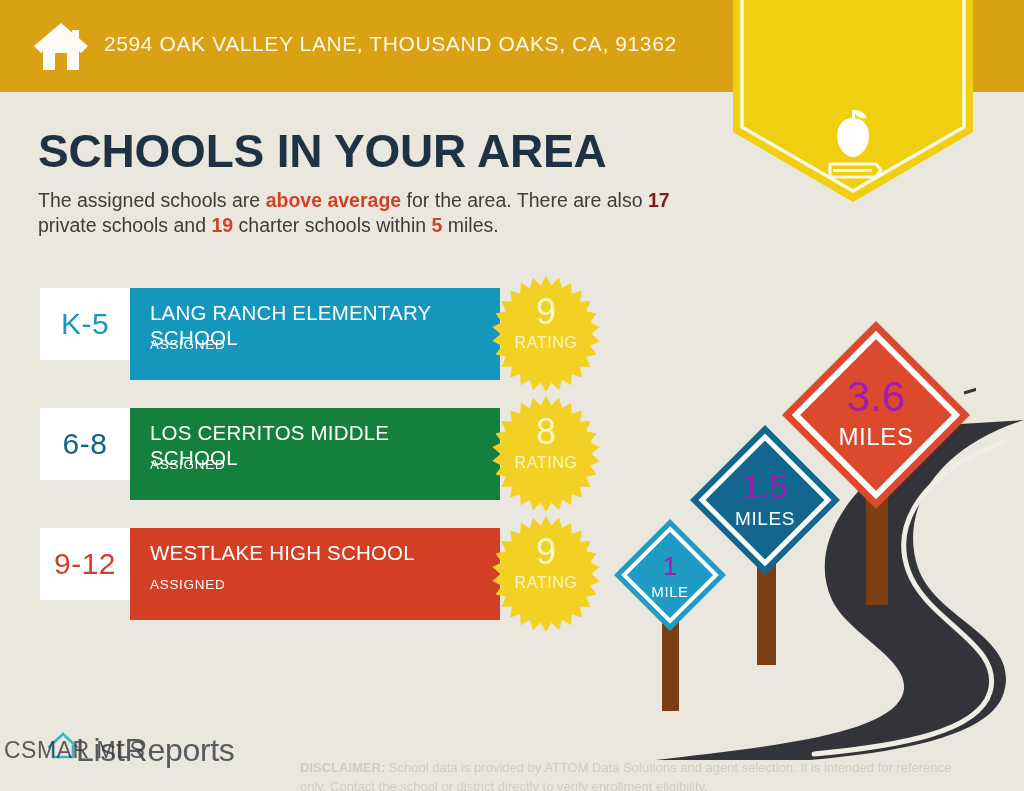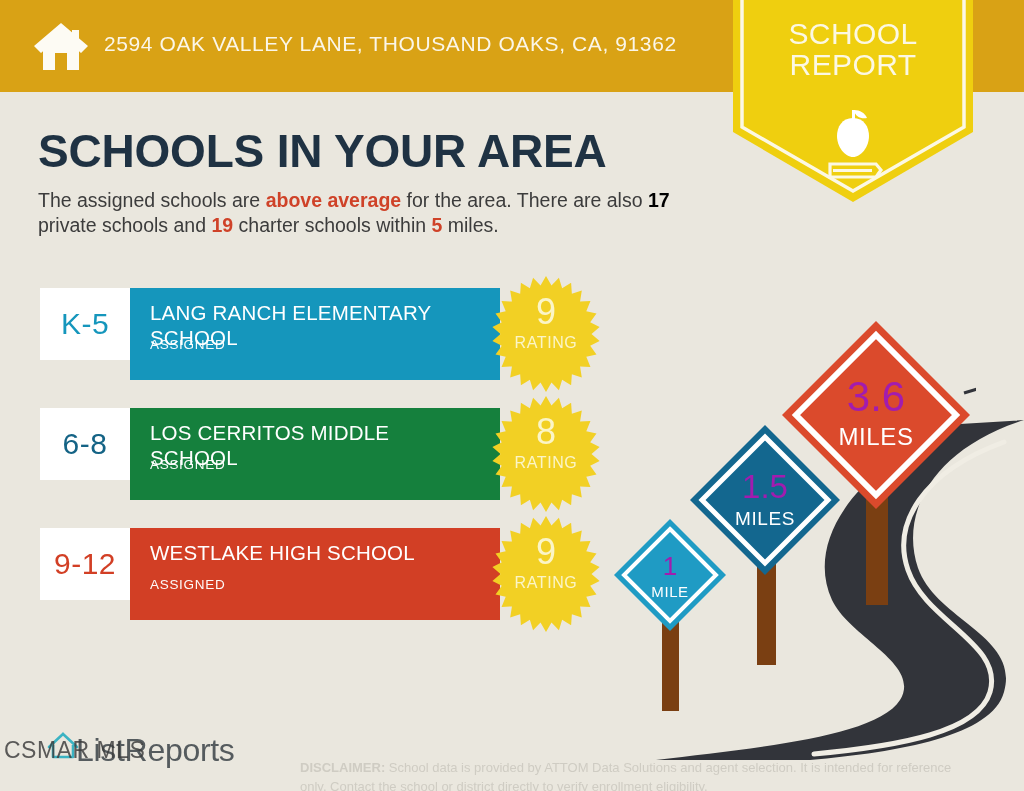--- a/index.html
+++ b/index.html
@@ -125,30 +125,26 @@
         <path d="M120 126 c-11 0 -16 9 -16 18 c0 11 8 21 16 21 c8 0 16 -10 16 -21 c0 -9 -5 -18 -16 -18 z" fill="#FFFFFF"></path>
         <path d="M121 118 c6 0 11 3 13 8 c-6 1 -12 -1 -13 -8 z" fill="#FFFFFF"></path>
         <rect x="119" y="118" width="3" height="9" fill="#FFFFFF"></rect>
       </g>
 
       <g fill="none" stroke="#FCF8E3" stroke-width="3.2">
         <path d="M97 172 L143 172 L148 178 L143 185 L97 185 Z"></path>
         <path d="M100 178.5 L139 178.5"></path>
       </g>
     </svg>
-    <div class="banner-label">
-      <span>SCHOOL</span><br>
-      <span>REPORT</span>
-    </div>
   </div>
 
   <div class="page-title">SCHOOLS IN YOUR AREA</div>
 
   <div class="subtitle">
-    <span>The assigned schools are </span><b style="color: rgb(207, 66, 40);">above average</b><span> for the area. There are also </span><b style="color: #000000;">17</b><span> private schools and </span><b style="color: rgb(207, 66, 40);">19</b><span> charter schools within </span><b style="color: rgb(207, 66, 40);">5</b><span> miles.</span>
+    <span>The assigned schools are </span><b style="color: rgb(207, 66, 40);">above average</b><span> for the area. There are also </span><b style="color: #7f1d1d;">17</b><span> private schools and </span><b style="color: rgb(207, 66, 40);">19</b><span> charter schools within </span><b style="color: rgb(207, 66, 40);">5</b><span> miles.</span>
   </div>
 
   <div class="rows">
 
     <div class="school-row">
       <div class="grade-box" style="color: rgb(21, 150, 188);">
         <span>K-5</span>
       </div>
       <div class="school-bar" style="background: rgb(21, 150, 188);">
         <div class="school-name">LANG RANCH ELEMENTARY SCHOOL</div>

